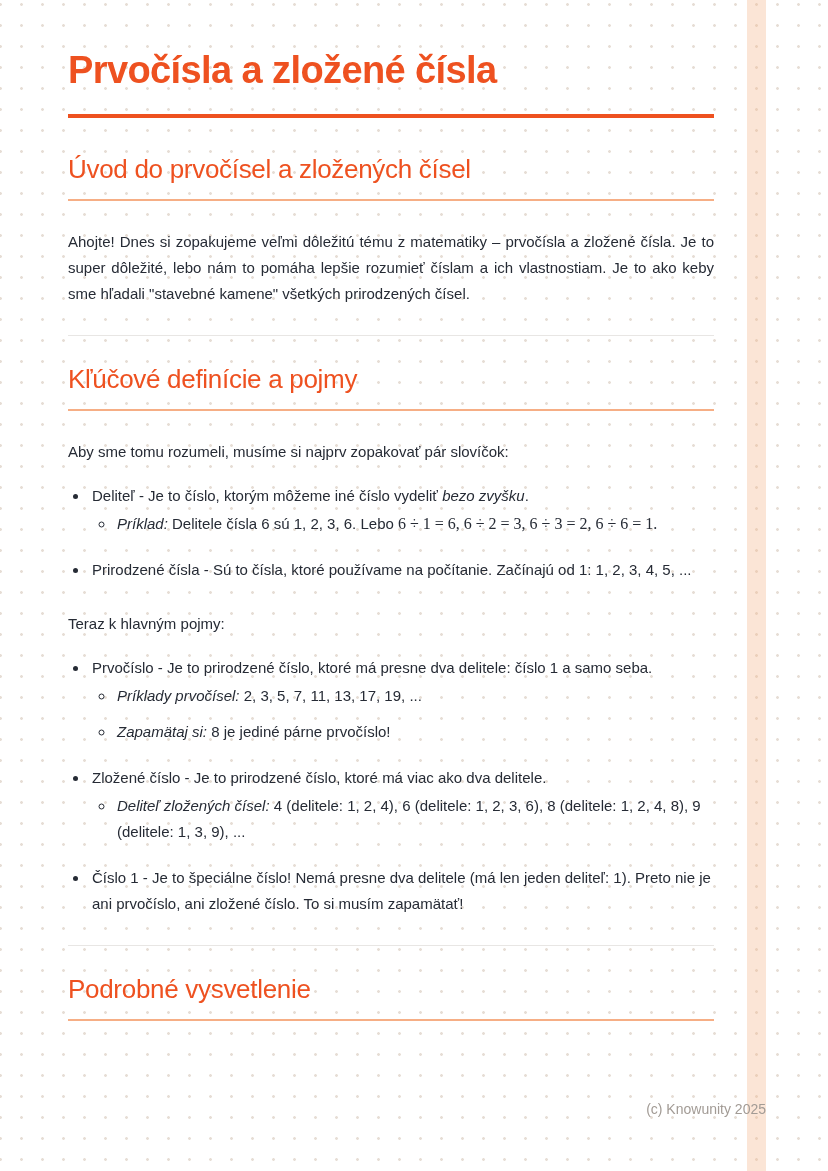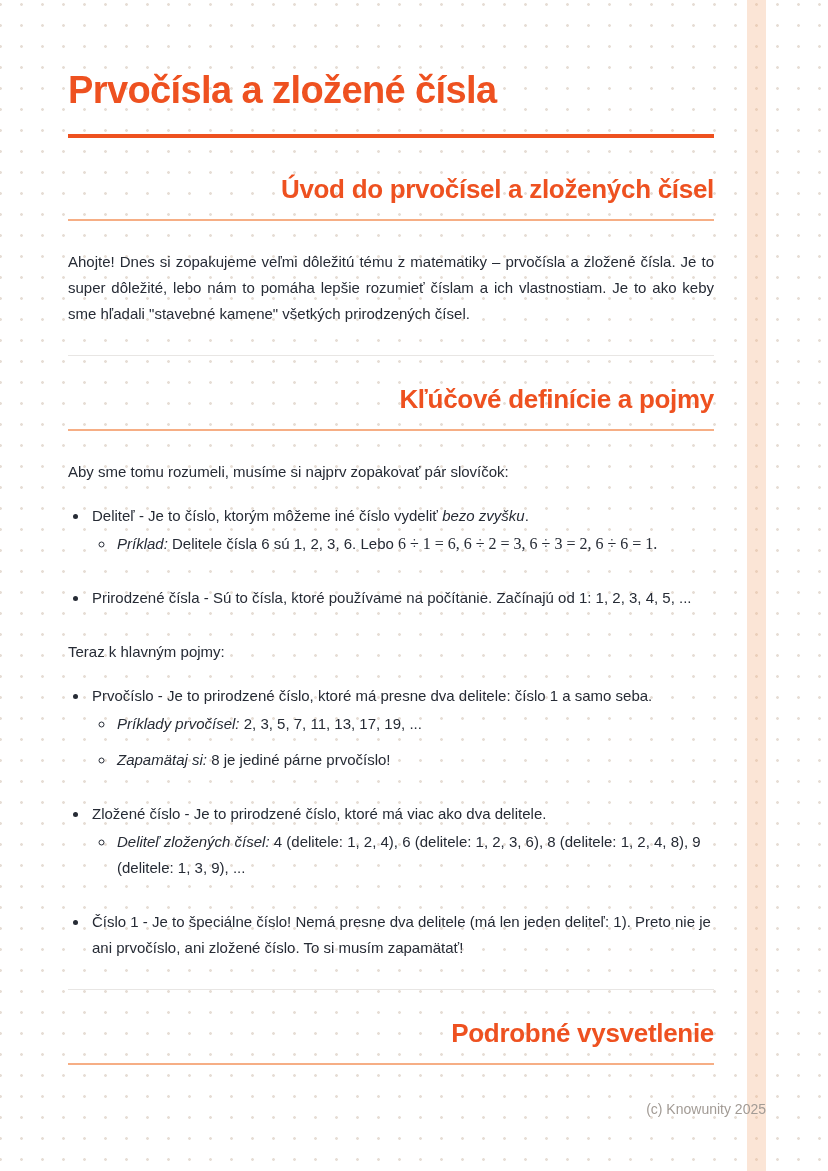--- a/index.html
+++ b/index.html
@@ -15,42 +15,41 @@
     color: #262b35;
   }
   .margin-stripe {
     position: absolute;
     top: 0; right: 62px;
     width: 19px; height: 100%;
     background: rgba(244, 181, 137, 0.35);
   }
   .content {
     position: absolute;
-    left: 68px; top: 68px;
+    left: 68px; top: 48px;
     width: 646px;
   }
   h1 {
     font-size: 38px;
     font-weight: 700;
     letter-spacing: -0.6px;
     color: #ee5120;
     line-height: 1.2;
   }
   .title-rule {
     height: 4px;
     background: #ee5120;
     margin: 20px 0 36px 0;
   }
   h2 {
     font-size: 26px;
-    font-weight: 700;
+    font-weight: 400;
     letter-spacing: -0.3px;
     color: #ee5120;
     line-height: 1.2;
-    text-align: right;
   }
   .h2-rule {
     height: 2px;
     background: #f6ae85;
     margin-top: 14px;
   }
   .para {
     margin-top: 28px;
     font-size: 15px;
     line-height: 26px;
@@ -63,21 +62,21 @@
   }
   section { margin-top: 2px; }
   ul.bullets {
     list-style: disc;
     padding-left: 21px;
     margin-top: 18px;
     font-size: 15px;
     line-height: 26px;
   }
   ul.bullets > li { padding-left: 3px; }
-  ul.bullets > li + li { margin-top: 28px; }
+  ul.bullets > li + li { margin-top: 20px; }
   ul.subbullets {
     list-style: circle;
     padding-left: 23px;
     margin-top: 2px;
   }
   ul.subbullets > li { padding-left: 2px; }
   ul.subbullets > li + li { margin-top: 10px; }
   .b { font-weight: 400; }
   .i { font-style: italic; }
   .serif {

